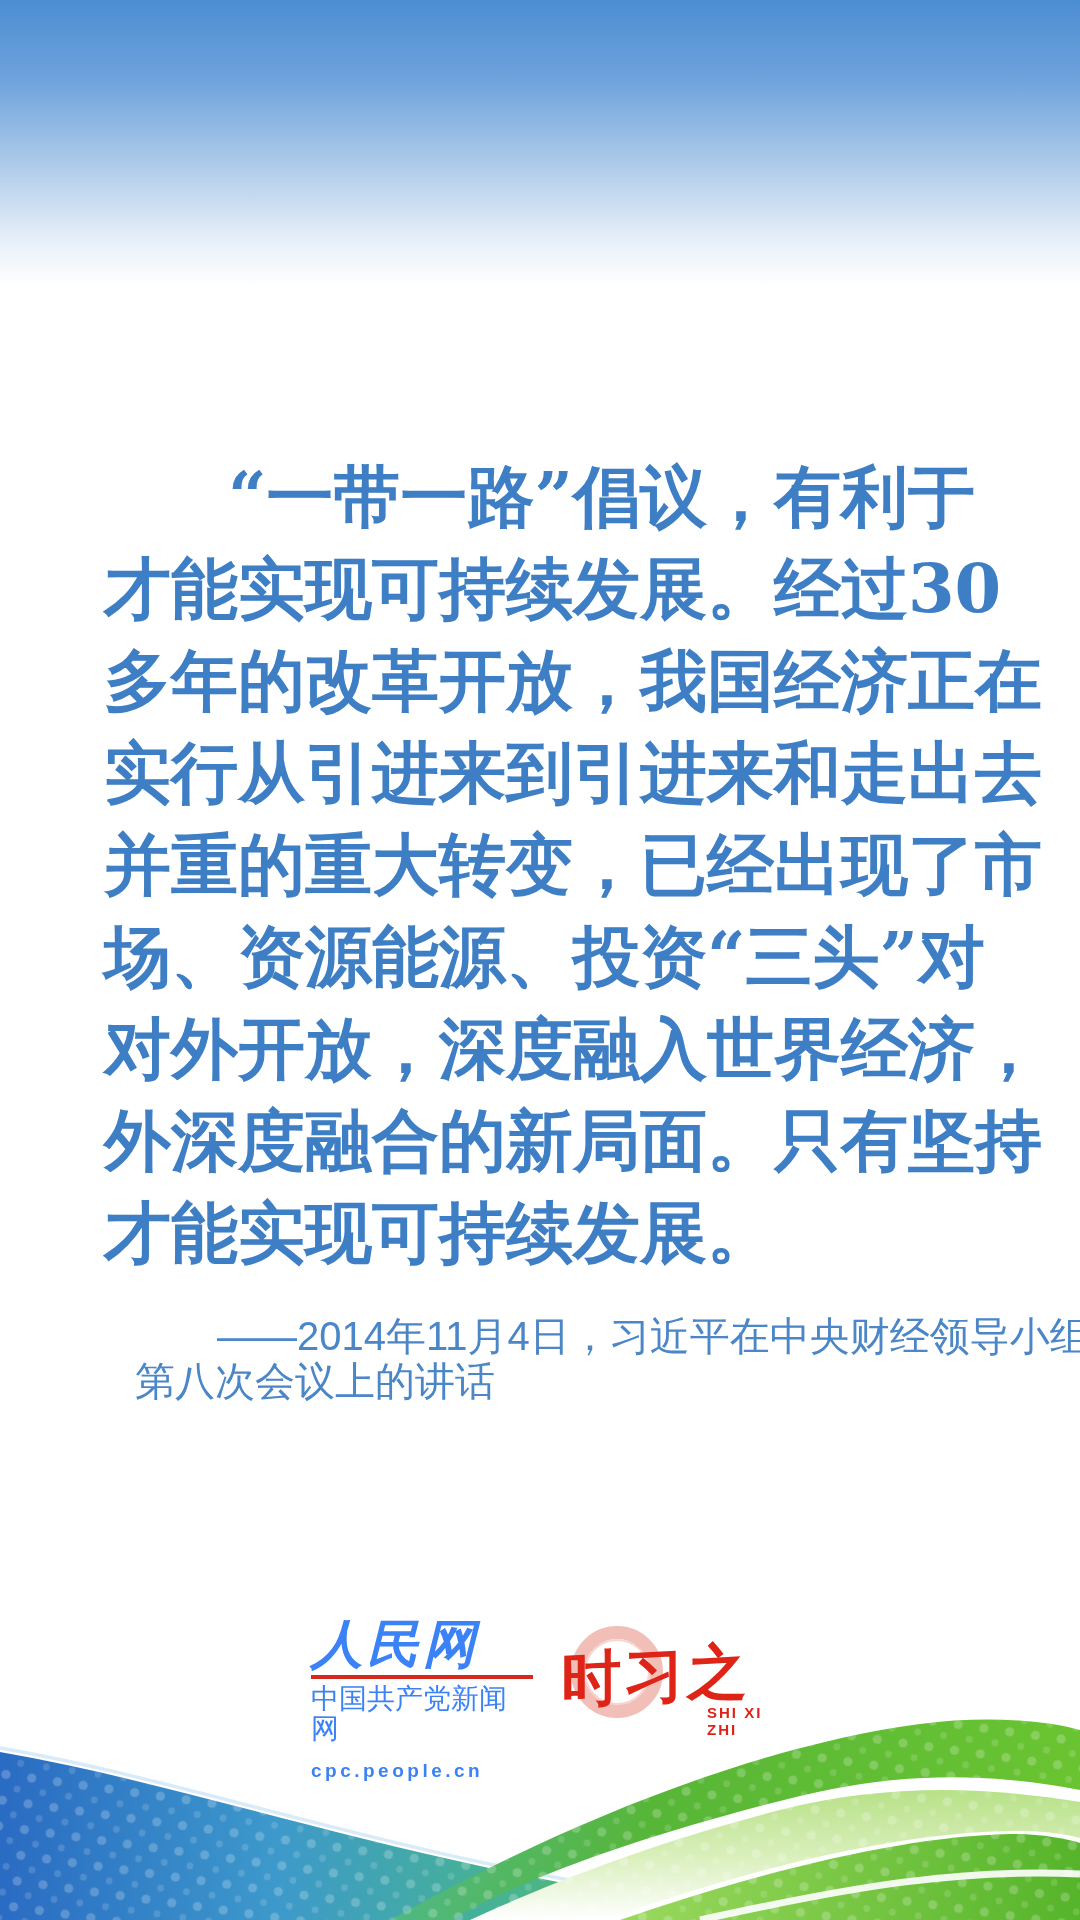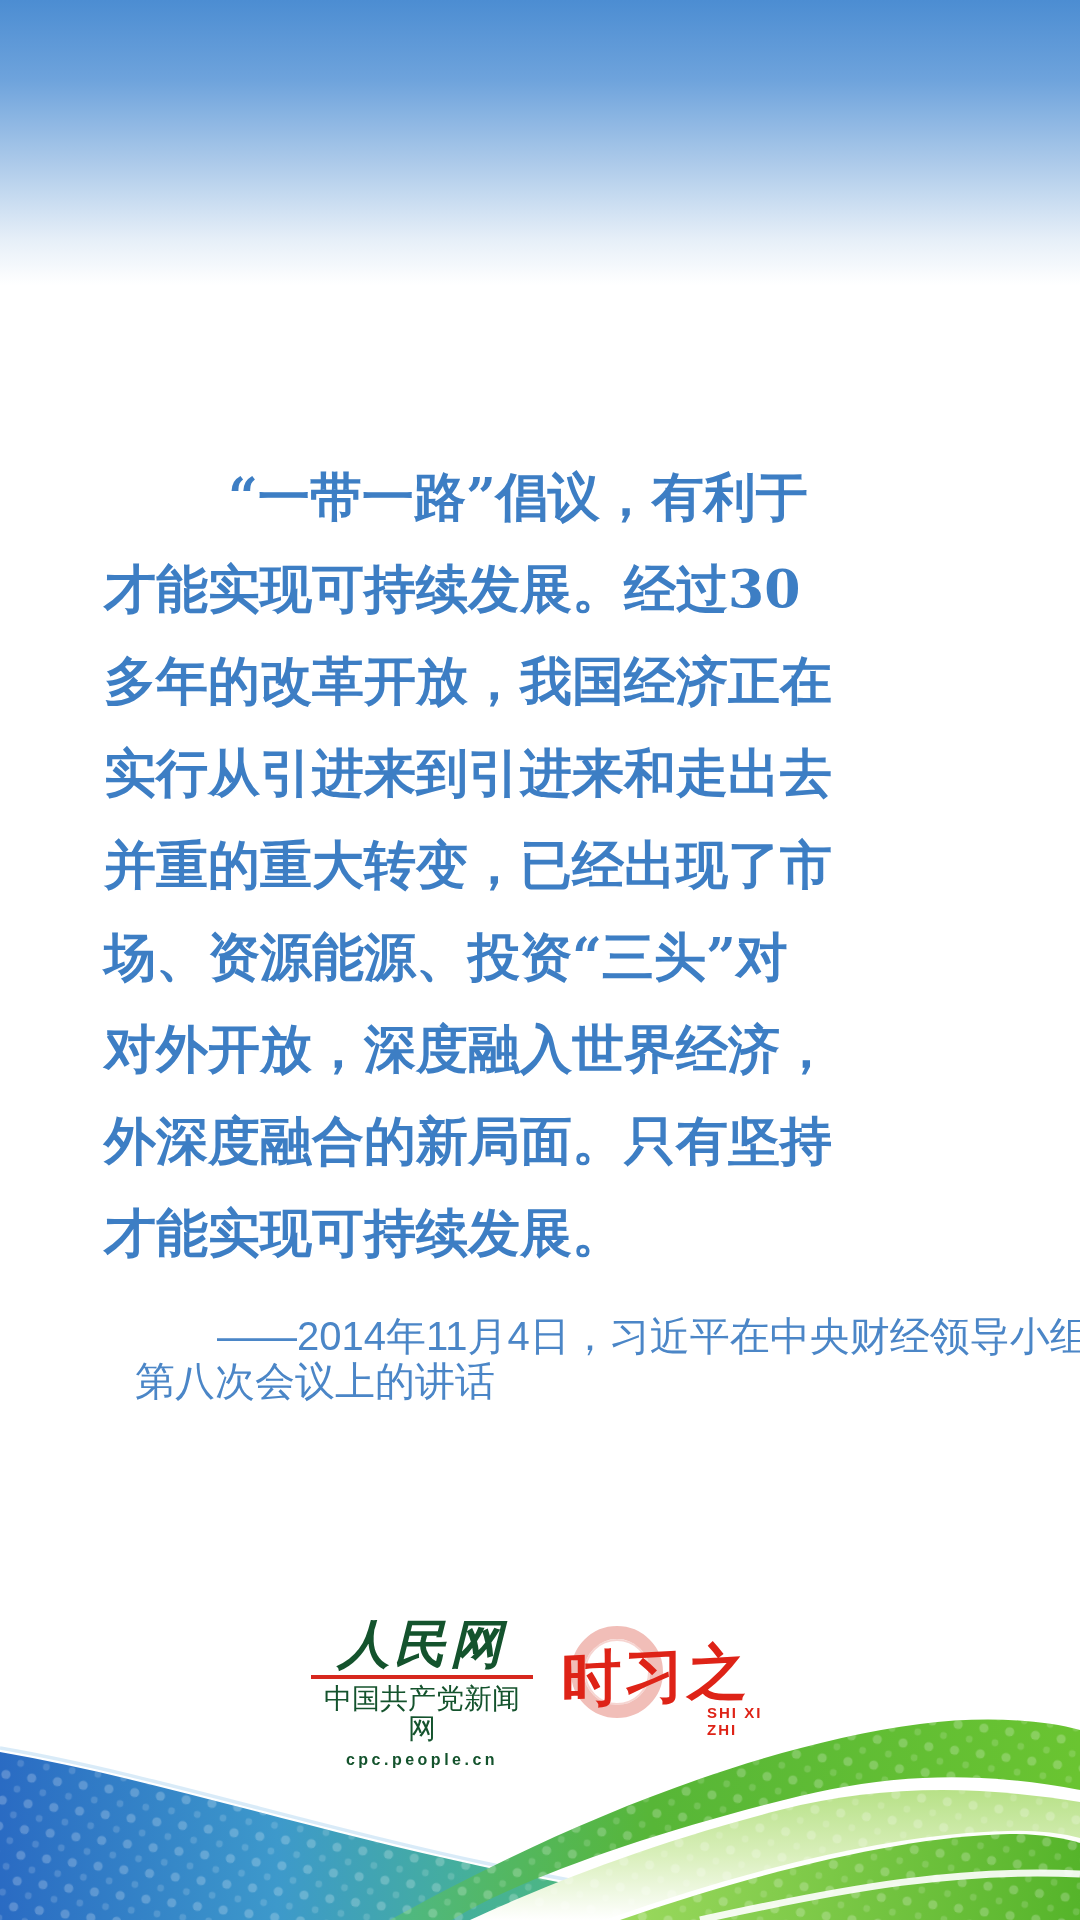--- a/index.html
+++ b/index.html
@@ -8,42 +8,42 @@
     background:#ffffff;font-family:"Liberation Sans",sans-serif;
   }
   .top-gradient{
     position:absolute;top:0;left:0;width:1080px;height:285px;
     background:linear-gradient(180deg,#4c8dd2 0%,#6ea3dc 28%,#aecbea 58%,#e6eff8 84%,#ffffff 100%);
   }
   .quote-block{
     position:absolute;left:104px;top:451px;width:880px;
     color:#3d7ec4;
     font-family:"DejaVu Serif","Liberation Serif",serif;
-    font-size:52px;line-height:92px;font-weight:600;
+    font-size:67px;line-height:92px;font-weight:600;
     letter-spacing:0px;white-space:nowrap;
   }
   .quote-line.indent{text-indent:124px;}
   .attribution{
     position:absolute;left:135px;top:1314px;width:860px;
     color:#4b86c7;font-size:40px;line-height:45px;font-weight:500;
     white-space:nowrap;
   }
   .attr-line1{padding-left:82px;}
   .logos{
     position:absolute;top:1616px;left:0;width:1080px;
     display:flex;justify-content:center;align-items:flex-start;gap:24px;
   }
-  .pd-logo{width:222px;text-align:center;color:#14532d;}
+  .pd-logo{width:222px;text-align:left;color:#3b82f6;}
   .pd-script{
     font-family:"DejaVu Serif","Liberation Serif",serif;
     font-style:italic;font-weight:700;font-size:52px;line-height:56px;letter-spacing:4px;
   }
   .pd-rule{height:4px;background:#d7281e;margin:3px 0 5px;}
   .pd-cn{font-size:28px;font-weight:400;line-height:30px;letter-spacing:0px;}
-  .pd-url{font-size:16px;font-weight:700;letter-spacing:3.5px;line-height:26px;margin-top:3px;}
+  .pd-url{font-size:19px;font-weight:700;letter-spacing:3.5px;line-height:26px;margin-top:14px;}
   .sxz-logo{position:relative;width:212px;height:134px;}
   .sxz-ring{
     position:absolute;left:14px;top:10px;width:66px;height:66px;
     border:13px solid #f0b9b3;border-radius:50%;opacity:0.92;
     box-shadow:inset 0 0 0 2px #f6d2ce;
   }
   .sxz-chars{
     position:absolute;left:4px;top:20px;
     font-size:60px;font-weight:900;color:#de2317;letter-spacing:3px;
     transform:rotate(-3deg) skewX(-3deg);

